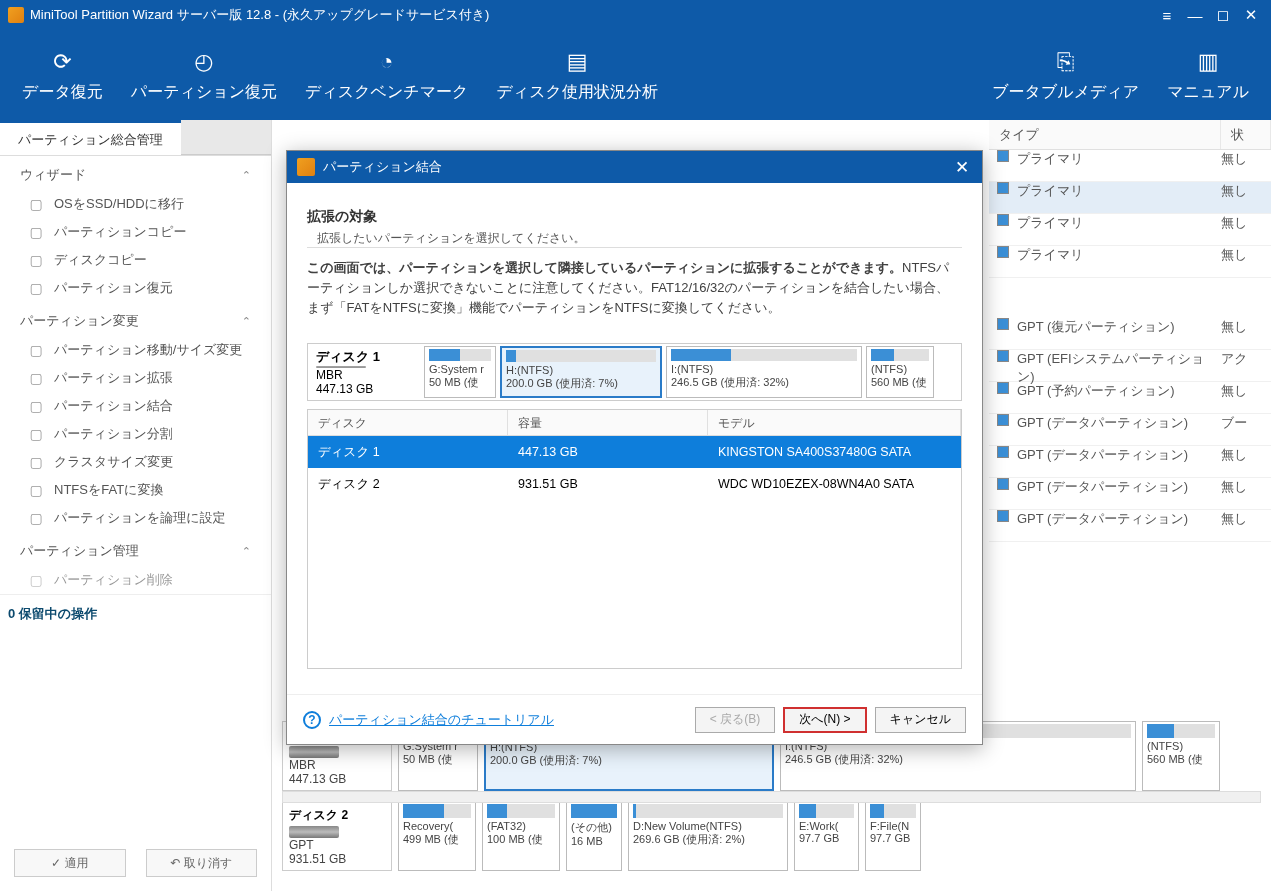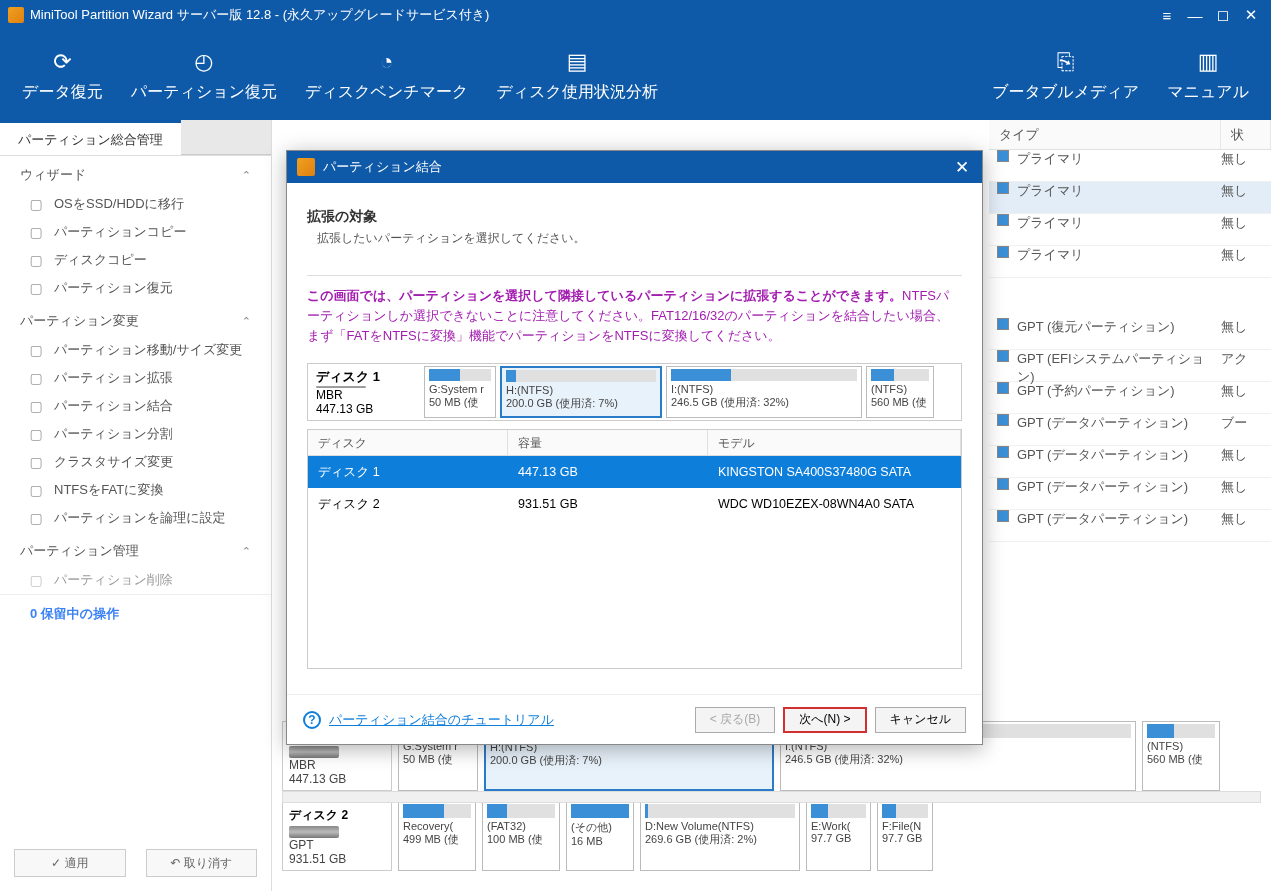--- a/index.html
+++ b/index.html
@@ -16,21 +16,21 @@
 .toolbar-spacer{flex:1}
 .main-area{display:flex;height:calc(100% - 120px);background:#f0f0f0}
 .sidebar{width:272px;background:#fff;display:flex;flex-direction:column;border-right:1px solid #ddd}
 .tab-header{height:36px;background:#4d7c0f;border-bottom:1px solid #ddd;display:flex}
 .tab-active{padding:8px 18px;background:#fff;border-top:3px solid #0e5aa8;font-size:13px;color:#333}
 .tab-inactive{flex:1;background:#e8e8e8;border-bottom:1px solid #ccc}
 .side-sec-header{display:flex;align-items:center;justify-content:space-between;padding:10px 20px 6px;font-size:13px;color:#555;font-weight:500}
 .side-sec-header .chev{color:#888;font-size:11px}
 .side-item{display:flex;align-items:center;padding:5px 20px 5px 28px;cursor:pointer;color:#555;gap:10px}
 .side-item .mi{width:16px;height:16px;display:flex;align-items:center;justify-content:center;color:#999;font-size:14px}
-.pending{padding:10px 30px;font-weight:600;color:#3b82f6;border-top:1px solid #eee}
+.pending{padding:10px 8px;font-weight:600;color:#0c4a6e;border-top:1px solid #eee}
 .side-bottom{margin-top:auto;padding:14px;display:flex;gap:20px}
 .side-btn{flex:1;height:28px;border:1px solid #ccc;background:#f8f8f8;color:#666;display:flex;align-items:center;justify-content:center;gap:4px;cursor:pointer;font-size:12px}
 .content{flex:1;background:#fff;position:relative;overflow:hidden}
 .grid-header{display:flex;height:30px;border-bottom:1px solid #e0e0e0;background:#fafafa;position:absolute;top:0;right:0;width:282px}
 .grid-col{padding:6px 10px;color:#555;border-right:1px solid #e8e8e8}
 .grid-rows{position:absolute;top:30px;right:0;width:282px}
 .grid-row{display:flex;height:32px;align-items:flex-start;border-bottom:1px solid #f0f0f0}
 .grid-row.sel{background:#e3edf7}
 .grid-row .sq{width:12px;height:12px;border:1px solid #888;margin:0 8px;background:#3b8fd6}
 .grid-row .typ{flex:1;color:#555}
@@ -48,23 +48,23 @@
 .part-block.sel{border:2px solid #2a7bc8;background:#e8f2fb}
 .part-txt{font-size:11px;color:#444;white-space:nowrap}
 .scrollbar-h{position:absolute;bottom:88px;left:10px;right:10px;height:12px;background:#f0f0f0;border:1px solid #ddd}
 .modal{position:absolute;left:286px;top:150px;width:697px;height:595px;background:#fff;border:1px solid #888;box-shadow:0 4px 20px rgba(0,0,0,0.3);z-index:100;display:flex;flex-direction:column}
 .modal-title{height:32px;background:#0e5aa8;color:#fff;display:flex;align-items:center;padding:0 10px}
 .modal-title .mic{width:18px;height:18px;margin-right:8px;background:linear-gradient(135deg,#f0a020,#e08010);border-radius:2px}
 .modal-title .mtx{flex:1}
 .modal-title .mcl{width:20px;cursor:pointer;text-align:center;font-size:17px}
 .modal-body{flex:1;padding:25px 20px;display:flex;flex-direction:column;overflow:hidden}
 .modal-h1{font-size:14px;font-weight:600;margin-bottom:4px;color:#333}
-.modal-sub{font-size:12px;color:#555;margin-bottom:28px;padding-left:10px}
+.modal-sub{font-size:12px;color:#555;margin-bottom:0;padding-left:10px}
 .modal-hr{border:none;border-top:1px solid #ddd;margin-bottom:10px}
-.modal-desc{font-size:12.5px;color:#a21caf;line-height:1.5;margin-bottom:18px}
+.modal-desc{font-size:12.5px;color:#404040;line-height:1.5;margin-bottom:26px}
 .modal-desc b{font-weight:600}
 .modal-disk-row{display:flex;gap:4px;height:58px;border:1px solid #ccc;padding:2px;margin-bottom:8px}
 .modal-disk-row .mdl{width:110px;padding:2px 6px;display:flex;flex-direction:column;justify-content:center}
 .modal-disk-row .mpart{border:1px solid #bbb;padding:2px 4px;display:flex;flex-direction:column;overflow:hidden}
 .modal-disk-row .mpart.sel{border:2px solid #2a7bc8;background:#e8f2fb}
 .modal-table{border:1px solid #ccc;flex:1;overflow:hidden}
 .mtbl-head{display:flex;height:26px;background:#fafafa;border-bottom:1px solid #ddd}
 .mtbl-head>div{padding:5px 10px;border-right:1px solid #e0e0e0;color:#555;font-size:12px}
 .mtbl-row{display:flex;height:32px;align-items:center}
 .mtbl-row.sel{background:#0e7edb;color:#fff}
@@ -297,21 +297,21 @@
           <div class="part-block " style="width:78px">
             <div class="part-bar" style="--u:60%"></div>
             <div class="part-txt">Recovery(</div>
             <div class="part-txt">499 MB (使</div>
           </div>
           <div class="part-block " style="width:78px">
             <div class="part-bar" style="--u:30%"></div>
             <div class="part-txt">(FAT32)</div>
             <div class="part-txt">100 MB (使</div>
           </div>
-          <div class="part-block " style="width:68px">
+          <div class="part-block " style="width:56px">
             <div class="part-bar" style="--u:100%"></div>
             <div class="part-txt">(その他)</div>
             <div class="part-txt">16 MB</div>
           </div>
           <div class="part-block " style="width:160px">
             <div class="part-bar" style="--u:2%"></div>
             <div class="part-txt">D:New Volume(NTFS)</div>
             <div class="part-txt">269.6 GB (使用済: 2%)</div>
           </div>
           <div class="part-block " style="width:65px">

